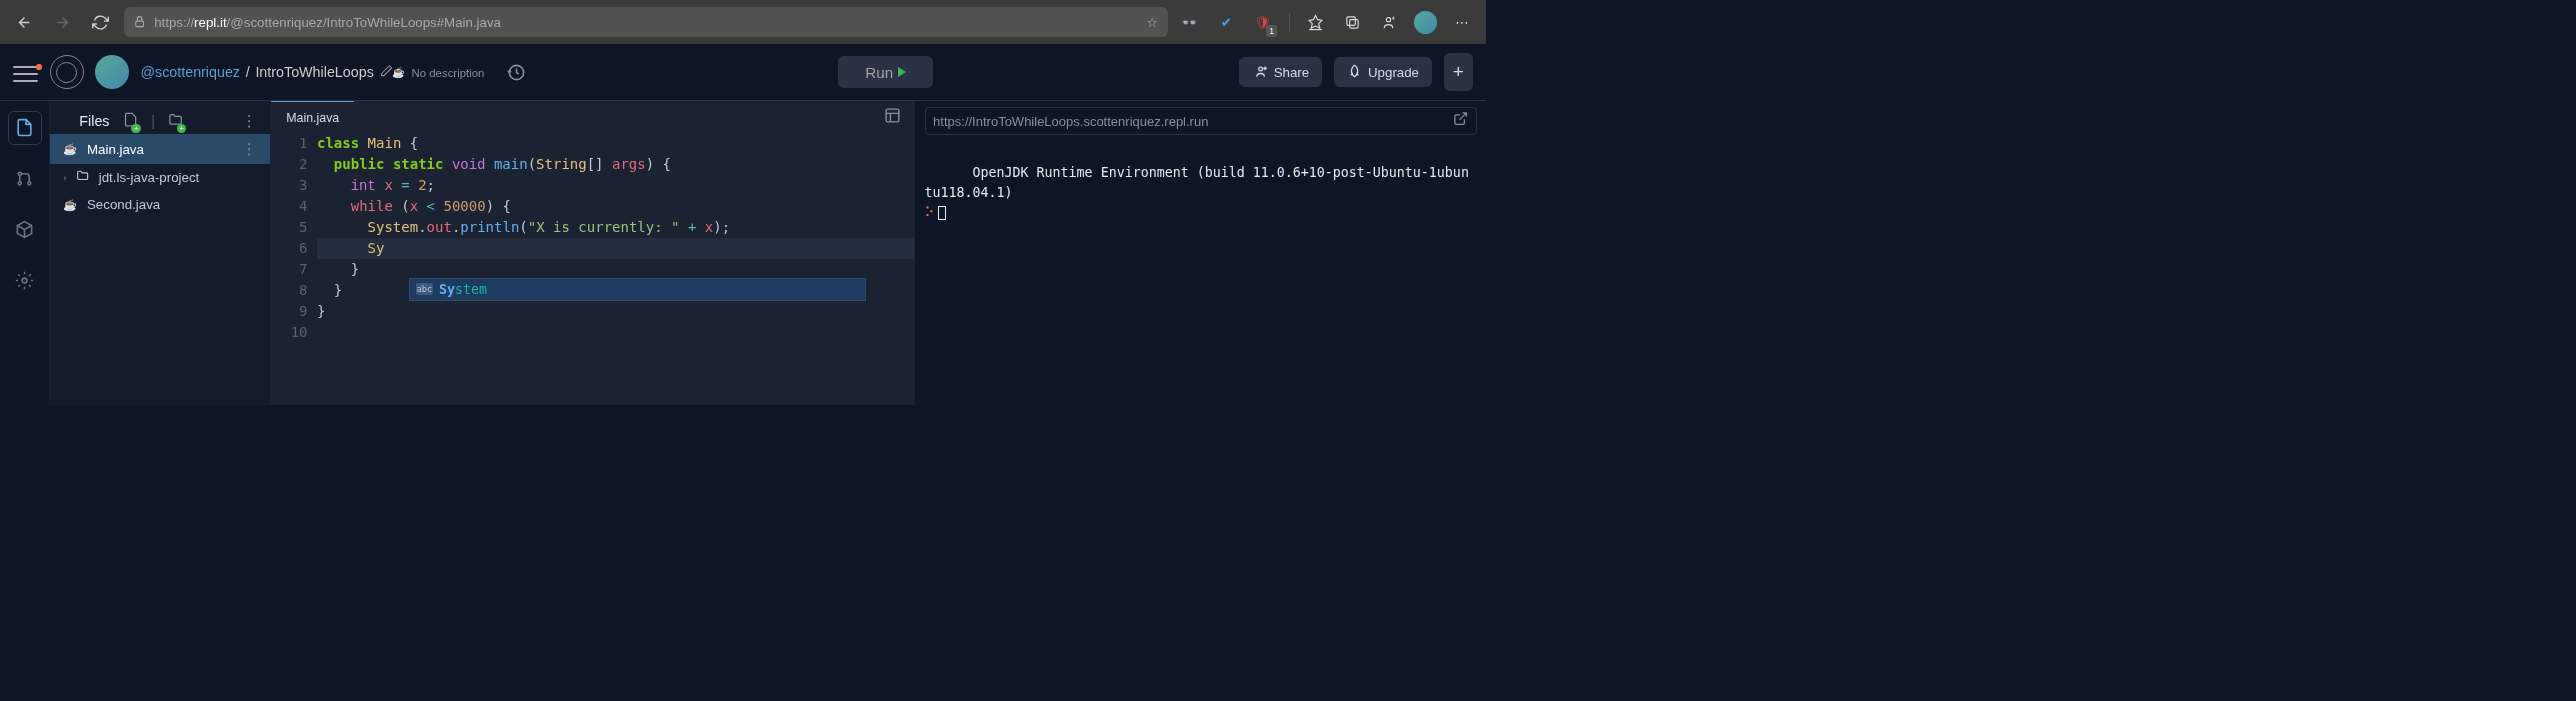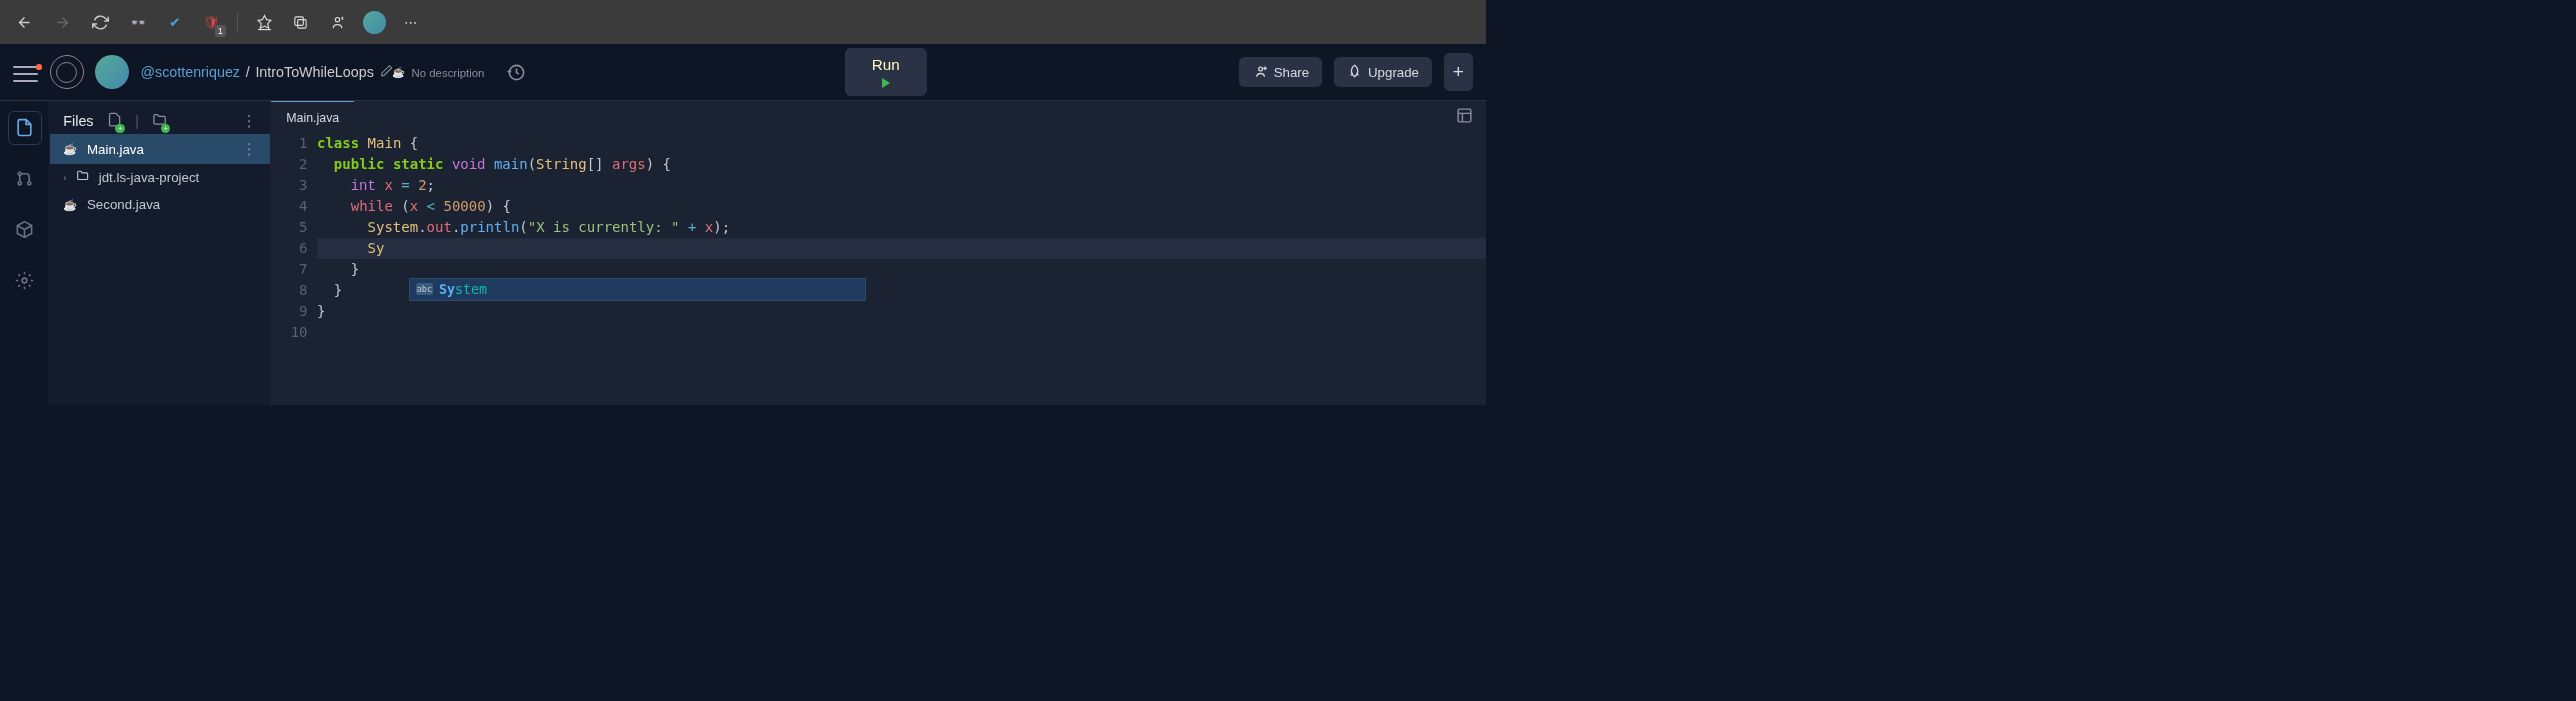--- a/index.html
+++ b/index.html
@@ -71,25 +71,24 @@
 .avatar-hdr { width: 34px; height: 34px; border-radius: 50%; background: linear-gradient(135deg,#5a9,#48a); }
 .crumbs { display: flex; }
 .crumb-top { font-size: 14.3px; display: flex; align-items: center; gap: 5.7px; }
 .crumb-owner { color: #5a9fd4; }
 .crumb-sep, .crumb-name { color: #ccc; }
 .crumb-desc-row { display: flex; align-items: center; gap: 5.7px; font-size: 11.4px; color: #8a8f9a; margin-top: 1.9px; }
 .java-icon { color: #e27b58; font-size: 10.5px; }
 .history-btn { width: 30.5px; height: 30.5px; display: flex; align-items: center; justify-content: center; color: #8a8f9a; border-radius: 5.7px; margin-left: 5.7px; }
 .header-center { flex: 1; display: flex; justify-content: center; }
 .run-btn {
-  background: #2b3245; color: #fef9c3;
+  background: #2b3245; color: #a3a3a3;
   border: none; padding: 7.6px 27px; font-size: 15.2px;
   border-radius: 5.7px; display: flex; align-items: center; gap: 5px;
   font-weight: 500;
-  flex-direction: column;
 }
 .run-tri { width: 0; height: 0; border-left: 8.6px solid #3fb950; border-top: 5.7px solid transparent; border-bottom: 5.7px solid transparent; }
 .hdr-action {
   background: #2b3245; color: #d5dae2; border: none;
   padding: 7.6px 13.3px; border-radius: 5.7px; font-size: 13.3px;
   display: flex; align-items: center; gap: 5.7px;
 }
 .hdr-plus { width: 29px; justify-content: center; font-size: 19px; font-weight: 300; }
 .main { display: flex; height: calc(100% - 101px); }
 .rail {
@@ -101,21 +100,21 @@
 .rail-btn { width: 34px; height: 34px; display: flex; align-items: center; justify-content: center; color: #6b7280; border-radius: 5.7px; }
 .rail-btn.active { color: #61afef; border: 1px solid #2a3a5a; }
 .files-panel {
   width: 221px; background: #141b2d;
   padding-top: 7.6px; border-right: 1px solid #1b2133;
 }
 .files-hdr {
   display: flex; align-items: center; padding: 3.8px 13.3px;
   font-size: 14.3px; color: #e5e9f0; gap: 13.3px;
 }
-.files-hdr span:first-child { flex: 0; }
+.files-hdr span:first-child { flex: 0; margin-left: 16px; }
 .fh-icon { position: relative; color: #8a8f9a; }
 .plus-dot { position: absolute; bottom: -2.9px; right: -2.9px; width: 9.5px; height: 9.5px; background: #3fb950; border-radius: 50%; color: white; font-size: 7.6px; display: flex; align-items: center; justify-content: center; line-height: 1; }
 .file-item {
   display: flex; align-items: center; padding: 5.7px 13.3px;
   font-size: 13.3px; color: #c2c8d1; gap: 9.5px;
 }
 .file-item.active { background: #2a4a6a; color: #fff; }
 .file-icon { font-size: 11.4px; }
 .folder-icon { color: #c2c8d1; }
 .kebab { margin-left: auto; font-size: 15.2px; color: #8a8f9a; }
@@ -190,20 +189,30 @@
   <div class="nav-btn disabled">
     <svg width="17" height="17" viewBox="0 0 24 24" fill="none" stroke="currentColor" stroke-width="2">
         <path d="M5 12h14M12 5l7 7-7 7"></path>
       </svg>
   </div>
   <div class="nav-btn">
     <svg width="17" height="17" viewBox="0 0 24 24" fill="none" stroke="currentColor" stroke-width="2">
         <path d="M23 4v6h-6M1 20v-6h6M3.51 9a9 9 0 0114.85-3.36L23 10M1 14l4.64 4.36A9 9 0 0020.49 15"></path>
       </svg>
   </div>
+  <div class="url-bar">
+    <svg width="13.3" height="13.3" viewBox="0 0 24 24" fill="none" stroke="#aaa" stroke-width="2">
+        <rect x="5" y="11" width="14" height="10" rx="2"></rect>
+        <path d="M8 11V7a4 4 0 018 0v4"></path>
+      </svg>
+    <span class="url-text">
+      <span class="url-dim">https://</span><span class="url-bright">repl.it</span><span class="url-dim">/@scottenriquez/IntroToWhileLoops#Main.java</span>
+    </span>
+    <span style="color:#aaa">☆</span>
+  </div>
   <div class="browser-icon ext1">👓</div>
   <div class="browser-icon" style="color:#4aa3df">✔</div>
   <div class="browser-icon ext3">🛡<span class="badge">1</span></div>
   <div style="width:1px;height:19px;background:#555;margin:0 3.8px"></div>
   <div class="browser-icon">
     <svg width="17" height="17" viewBox="0 0 24 24" fill="none" stroke="currentColor" stroke-width="1.6">
         <path d="M12 2l3 6 6 1-4.5 4.5L18 20l-6-3-6 3 1.5-6.5L3 9l6-1 3-6z"></path>
         <path d="M3 22h18"></path>
       </svg>
   </div>
@@ -385,14 +394,28 @@
         <div class="code-line">  }</div>
         <div class="code-line">}</div>
       </div>
     </div>
     <div class="autocomplete">
       <span class="ac-icon">abc</span>
       <span><span class="ac-match">Sy</span><span class="ac-rest">stem</span></span>
     </div>
   </div>
 
+  <div class="output-panel">
+    <div class="out-url">
+      <input value="https://IntroToWhileLoops.scottenriquez.repl.run" style="">
+      <span style="color:#8a8f9a">
+        <svg width="15.2" height="15.2" viewBox="0 0 24 24" fill="none" stroke="currentColor" stroke-width="2">
+            <path d="M18 13v6a2 2 0 01-2 2H5a2 2 0 01-2-2V8a2 2 0 012-2h6M15 3h6v6M10 14L21 3"></path>
+          </svg>
+      </span>
+    </div>
+    <div class="console">
+      <span>OpenJDK Runtime Environment (build 11.0.6+10-post-Ubuntu-1ubuntu118.04.1)</span>
+<span class="prompt">⠕</span><span class="cursor"></span>
+    </div>
+  </div>
 </div>
 
 
 </body></html>

